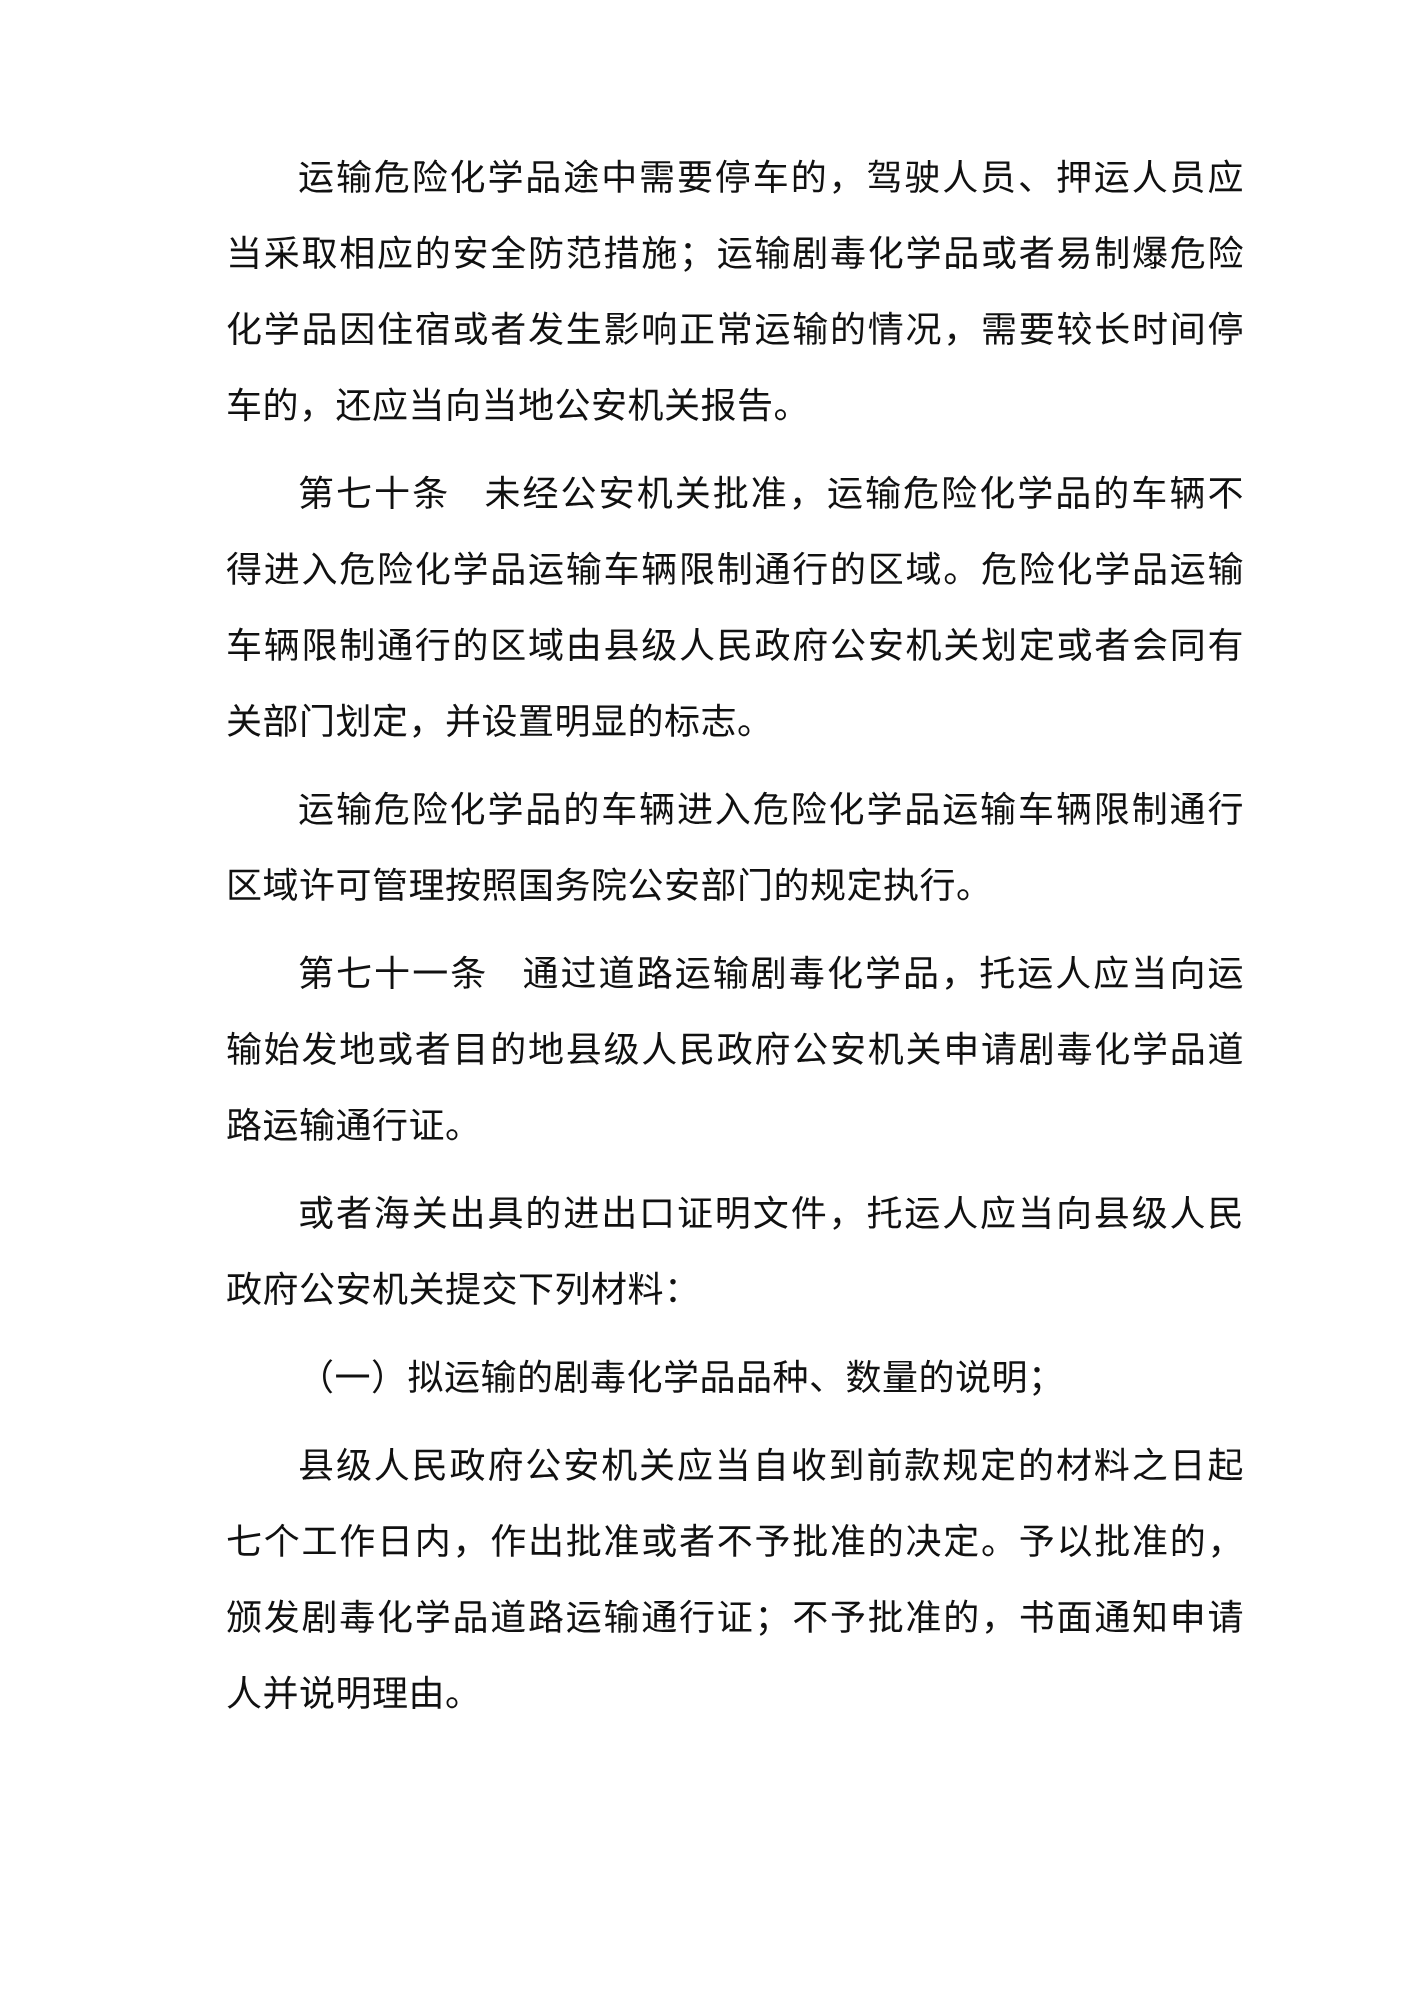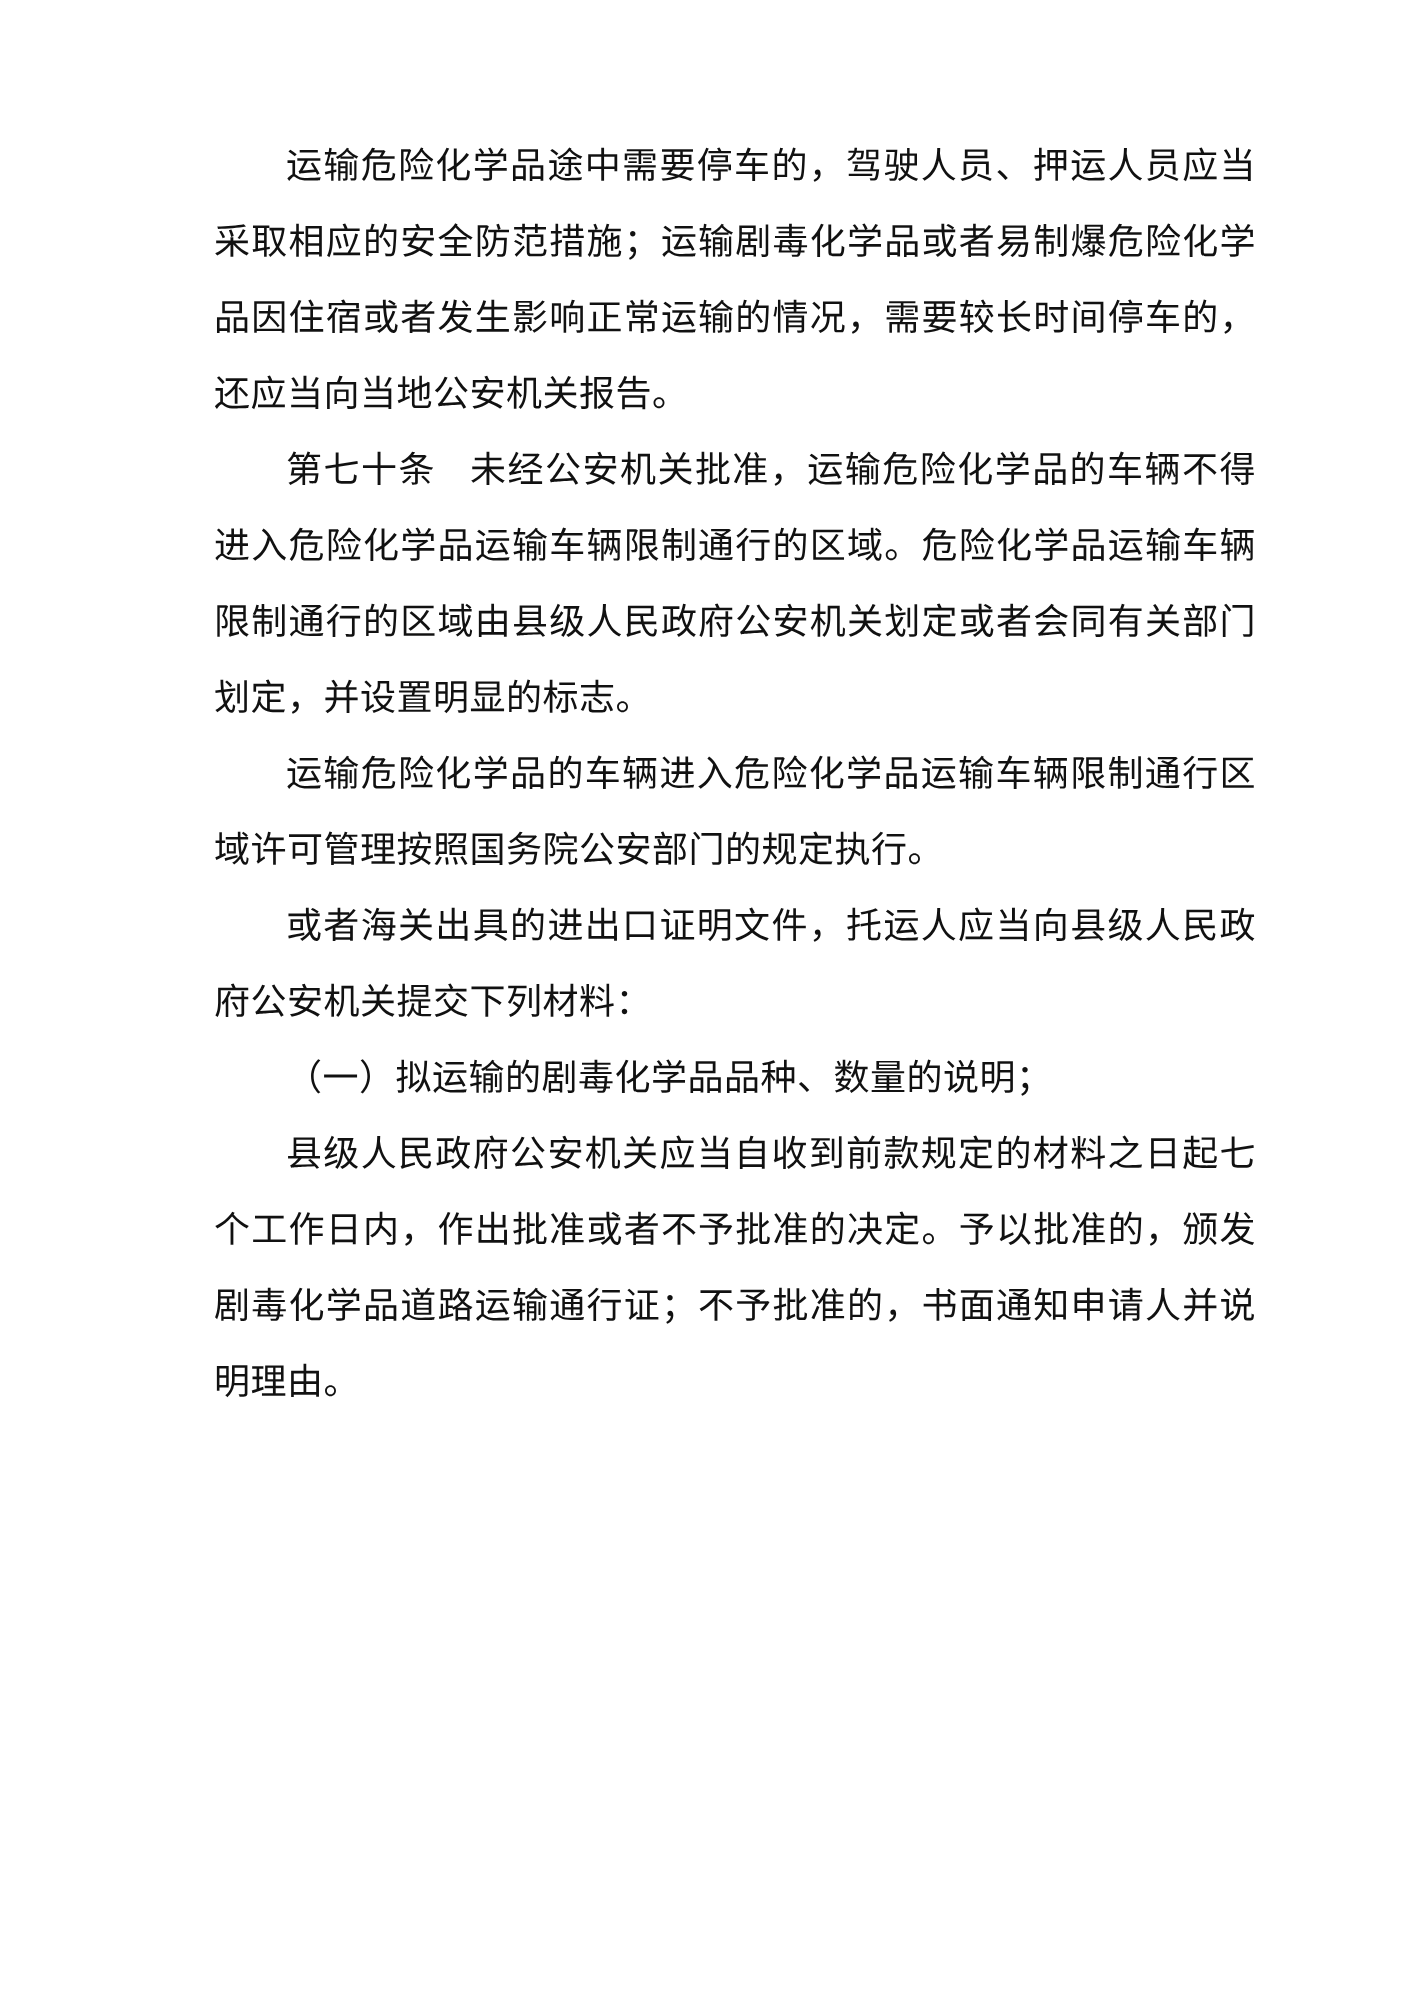--- a/index.html
+++ b/index.html
@@ -27,40 +27,41 @@
     left: 214px;
     width: 1042px;
     color: #111111;
     font-size: 36px;
     line-height: 76px;
     text-align: justify;
     text-justify: inter-character;
     letter-spacing: 0.5px;
   }
   .para {
-    margin: 0;
+    margin: 12px;
     text-indent: 2em;
     word-break: break-all;
   }
   .article-num {
     font-weight: normal;
     margin-right: 0.95em;
   }
 </style>
 </head>
 <body style="background: rgb(255, 255, 255);">
 
 <div class="page">
   <div class="content" id="doc-content" style="color: rgb(17, 17, 17);">
   <p class="para"><span>运输危险化学品途中需要停车的，驾驶人员、押运人员应当采取相应的安全防范措施；运输剧毒化学品或者易制爆危险化学品因住宿或者发生影响正常运输的情况，需要较长时间停车的，还应当向当地公安机关报告。</span></p>
 
   <p class="para"><span class="article-num">第七十条</span><span>未经公安机关批准，运输危险化学品的车辆不得进入危险化学品运输车辆限制通行的区域。危险化学品运输车辆限制通行的区域由县级人民政府公安机关划定或者会同有关部门划定，并设置明显的标志。</span></p>
 
   <p class="para"><span>运输危险化学品的车辆进入危险化学品运输车辆限制通行区域许可管理按照国务院公安部门的规定执行。</span></p>
 
+  <p class="para"><span class="article-num">第七十一条</span><span>通过道路运输剧毒化学品，托运人应当向运输始发地或者目的地县级人民政府公安机关申请剧毒化学品道路运输通行证。</span></p>
 
   <p class="para"><span>或者海关出具的进出口证明文件，托运人应当向县级人民政府公安机关提交下列材料：</span></p>
 
   <p class="para"><span>（一）拟运输的剧毒化学品品种、数量的说明；</span></p>
 
 
 
 
   <p class="para"><span>县级人民政府公安机关应当自收到前款规定的材料之日起七个工作日内，作出批准或者不予批准的决定。予以批准的，颁发剧毒化学品道路运输通行证；不予批准的，书面通知申请人并说明理由。</span></p>
 

